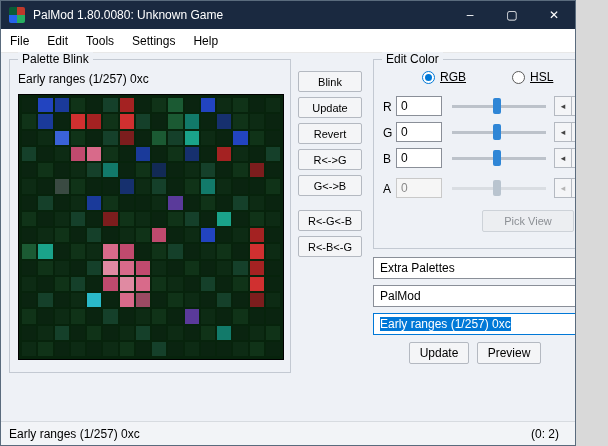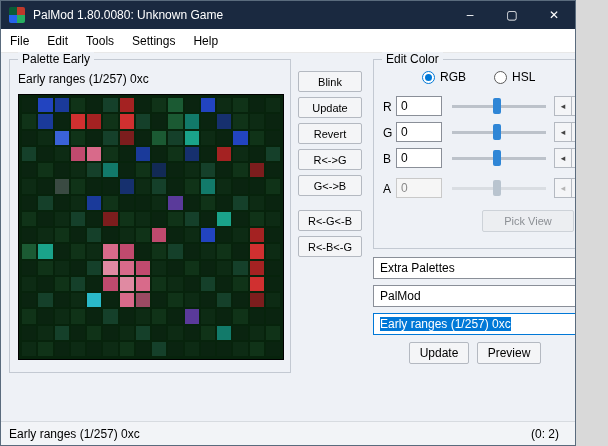--- a/index.html
+++ b/index.html
@@ -34,21 +34,21 @@
   
   .action-col{ position:absolute; left:297px; top:70px; width:64px; display:flex; flex-direction:column; gap:5px; }
   .btn{
     height:21px; background:#f4f5f7; border:1px solid #b4b9c1; border-radius:2px;
     font-family:"Liberation Sans", sans-serif; font-size:11px; color:#000; cursor:default;
   }
   .action-col .btn{ width:64px; }
   .btn.gap-above{ margin-top:9px; }
   
   #edit-color-group{ left:372px; top:58px; width:226px; height:190px; }
-  .radio-row{ position:absolute; top:10px; left:48px; display:flex; gap:28px; }
+  .radio-row{ position:absolute; top:10px; left:48px; display:flex; gap:46px;text-decoration:underline; }
   .radio{ display:flex; align-items:center; gap:5px; }
   .rb{ width:13px; height:13px; border-radius:50%; border:1px solid #5a5a5a; background:#fff; position:relative; }
   .rb.checked{ border-color:#0078d7; }
   .rb.checked::after{ content:""; position:absolute; left:2px; top:2px; width:7px; height:7px; border-radius:50%; background:#0078d7; }
   .ch-row{ position:absolute; left:0; width:100%; height:20px; }
   .ch-label{ position:absolute; left:9px; top:4px; font-size:12px; }
   .ch-input{ position:absolute; left:22px; top:0; width:46px; height:20px; border:1px solid #8a8f98;
     padding:0 4px; font-size:12px; font-family:"Liberation Sans", sans-serif; background:#fff; }
   .slider{ position:absolute; left:76px; top:0; width:98px; height:20px; }
   .track{ position:absolute; left:2px; right:2px; top:9px; height:3px; background:#bcc2ca; }
@@ -94,21 +94,21 @@
 
   <div class="menubar">
     <span class="menu-item">File</span>
     <span class="menu-item">Edit</span>
     <span class="menu-item">Tools</span>
     <span class="menu-item">Settings</span>
     <span class="menu-item">Help</span>
   </div>
 
   <div class="group" id="palette-group">
-    <span class="group-legend">Palette Early</span>
+    <span class="group-legend">Palette Blink</span>
     <span class="range-label">Early ranges (1/257) 0xc</span>
     <div class="palette-grid">
         <div class="cell" style="background: rgb(10, 36, 16);"></div>
         <div class="cell" style="background: rgb(34, 68, 192);"></div>
         <div class="cell" style="background: rgb(26, 58, 154);"></div>
         <div class="cell" style="background: rgb(16, 51, 24);"></div>
         <div class="cell" style="background: rgb(10, 36, 16);"></div>
         <div class="cell" style="background: rgb(21, 64, 42);"></div>
         <div class="cell" style="background: rgb(164, 34, 34);"></div>
         <div class="cell" style="background: rgb(10, 36, 16);"></div>

